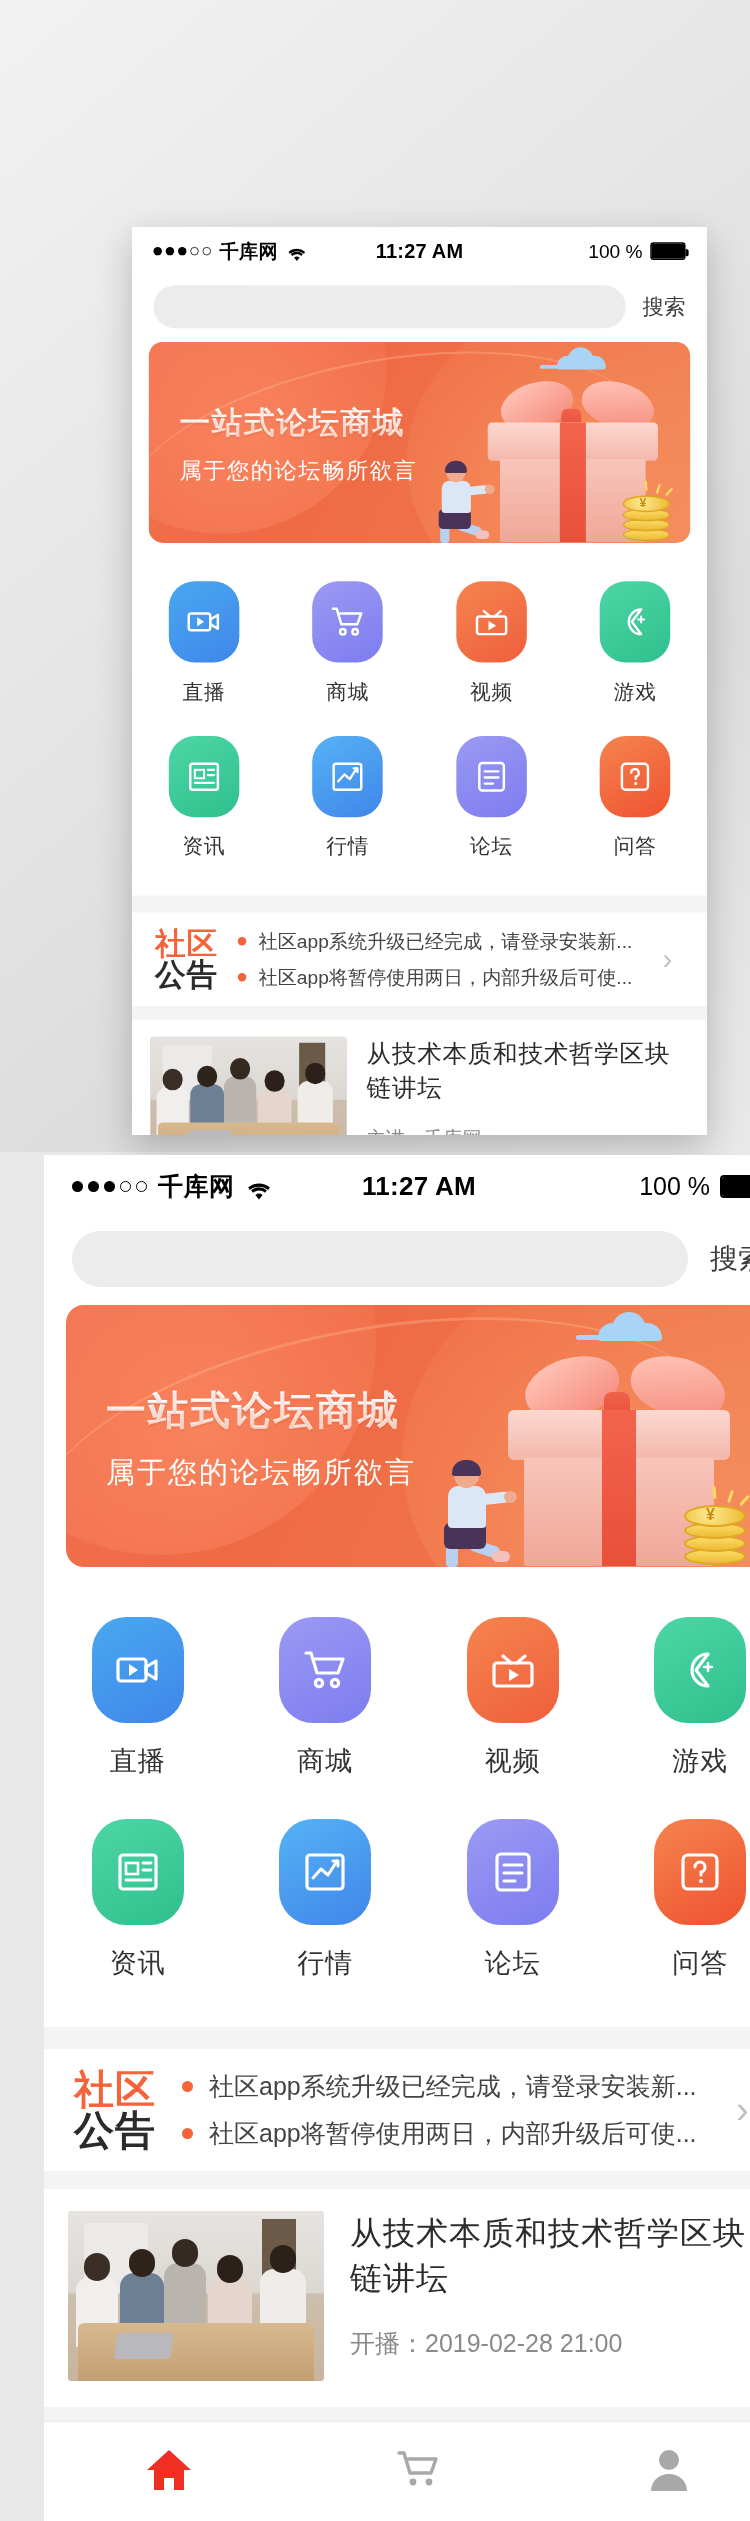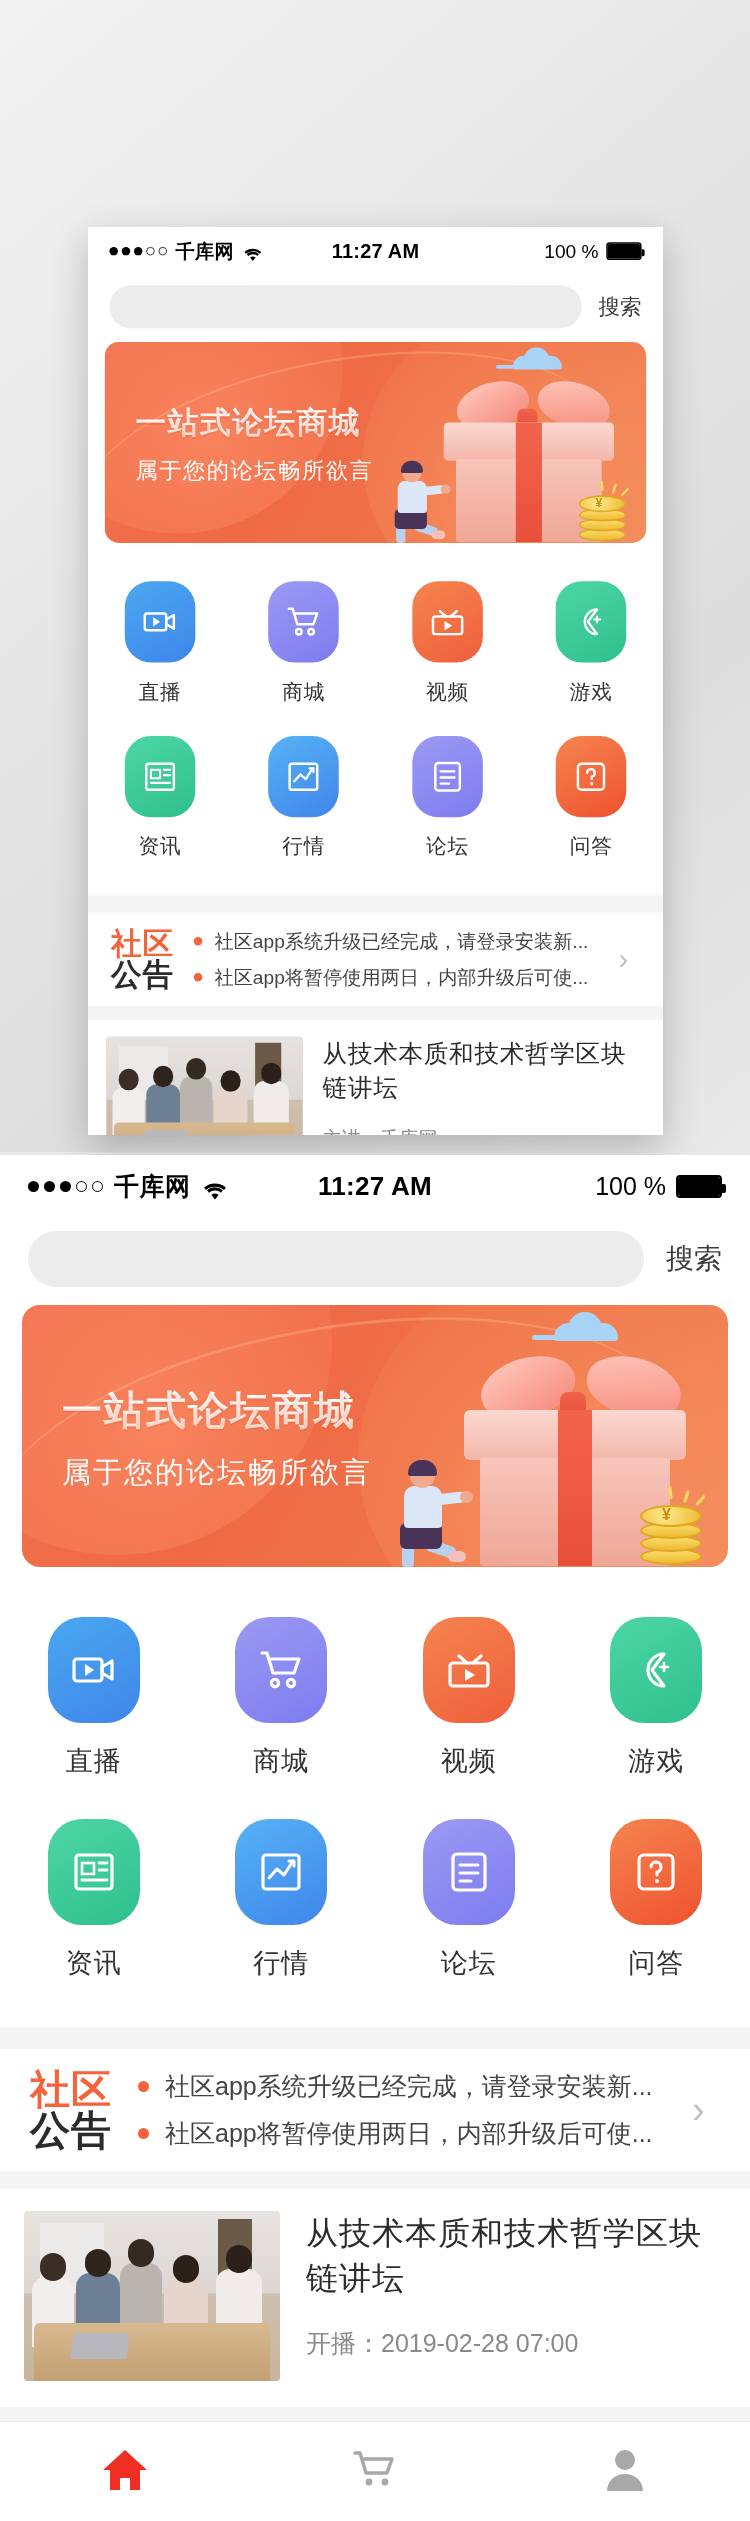--- a/index.html
+++ b/index.html
@@ -12,21 +12,21 @@
   #page { position: relative; width: 750px; height: 2521px; }
 
   
   .backdrop {
     position: absolute; left: 0; top: 0; width: 750px; height: 1152px;
     background: linear-gradient(140deg,#f2f2f2 0%,#e6e6e6 40%,#dcdcdc 70%,#e9e9e9 100%);
   }
 
   
   .phone {
-    position: absolute; background: #0f766e; overflow: hidden;
+    position: absolute; background: #0f766e; overflow: hidden; margin-left: 44px;
   }
   .phone.small {
     left: 88px; top: 227px; width: 575px; height: 908px;
     box-shadow: 0 12px 34px rgba(0,0,0,.22);
   }
   .phone.large { left: 0; top: 1155px; width: 750px; height: 1366px; }
 
   .screen { position: relative; width: 750px; height: 1366px; background:#fff; }
   .phone.small .screen { transform: scale(.7667); transform-origin: 0 0; }
 
@@ -603,21 +603,21 @@
               </div>
          <div class="p" style="left:192px;width:46px;height:78px;background:#efece9">
                 <span class="h" style="background:#2b211a"></span>
               </div>
          <div class="table"></div>
          <div class="lap"></div>
        </div>
        <div class="llabel">
          <div class="ltitle">从技术本质和技术哲学区块链讲坛</div>
          <div class="lmeta">
-           <div><span>开播：</span><span>2019-02-28 07:00</span></div>
+           <div><span>开播：</span><span>2019-02-28 21:00</span></div>
          </div>
        </div>
           </div>
           <div class="lcard" style="margin-top: 18px;">
             <div class="lthumb">
          <div class="wall"></div>
          <div class="win"></div>
          <div class="win2"></div>
 
        </div>

